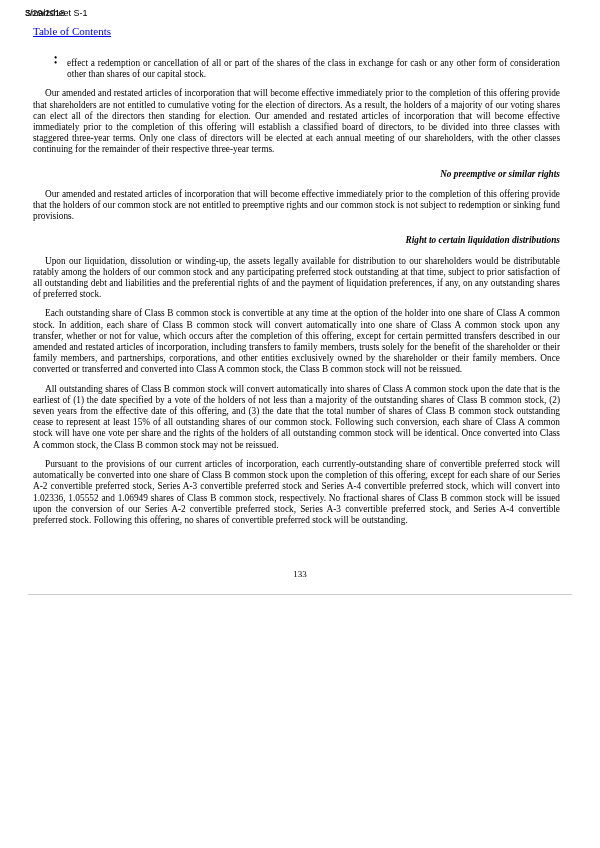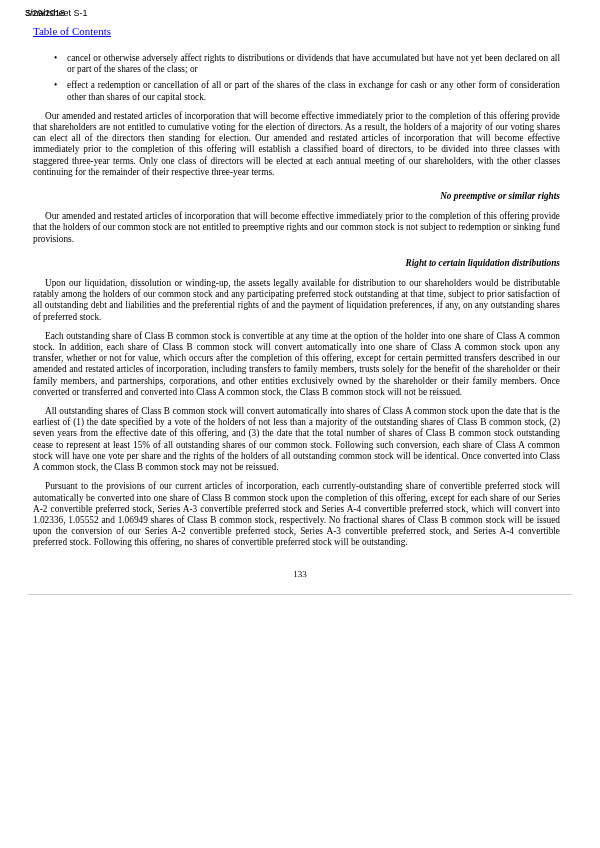--- a/index.html
+++ b/index.html
@@ -118,21 +118,20 @@
     <span class="print-date">3/29/2018</span>
     <span class="print-title">Smartsheet S-1</span>
   </div>
 
   <a class="toc-link">Table of Contents</a>
 
   <div class="doc-body">
 
     <div class="bullet-item">
       <span class="bullet-glyph">•</span>
-      <span>cancel or otherwise adversely affect rights to distributions or dividends that have accumulated but have not yet been declared on all or part of the shares of the class; or</span>
     </div>
     <div class="bullet-item">
       <span class="bullet-glyph">•</span>
       <span>effect a redemption or cancellation of all or part of the shares of the class in exchange for cash or any other form of consideration other than shares of our capital stock.</span>
     </div>
 
     <p class="para">Our amended and restated articles of incorporation that will become effective immediately prior to the completion of this offering provide that shareholders are not entitled to cumulative voting for the election of directors. As a result, the holders of a majority of our voting shares can elect all of the directors then standing for election. Our amended and restated articles of incorporation that will become effective immediately prior to the completion of this offering will establish a classified board of directors, to be divided into three classes with staggered three-year terms. Only one class of directors will be elected at each annual meeting of our shareholders, with the other classes continuing for the remainder of their respective three-year terms.</p>
 
     <p class="subheading">No preemptive or similar rights</p>
     <p class="para">Our amended and restated articles of incorporation that will become effective immediately prior to the completion of this offering provide that the holders of our common stock are not entitled to preemptive rights and our common stock is not subject to redemption or sinking fund provisions.</p>

